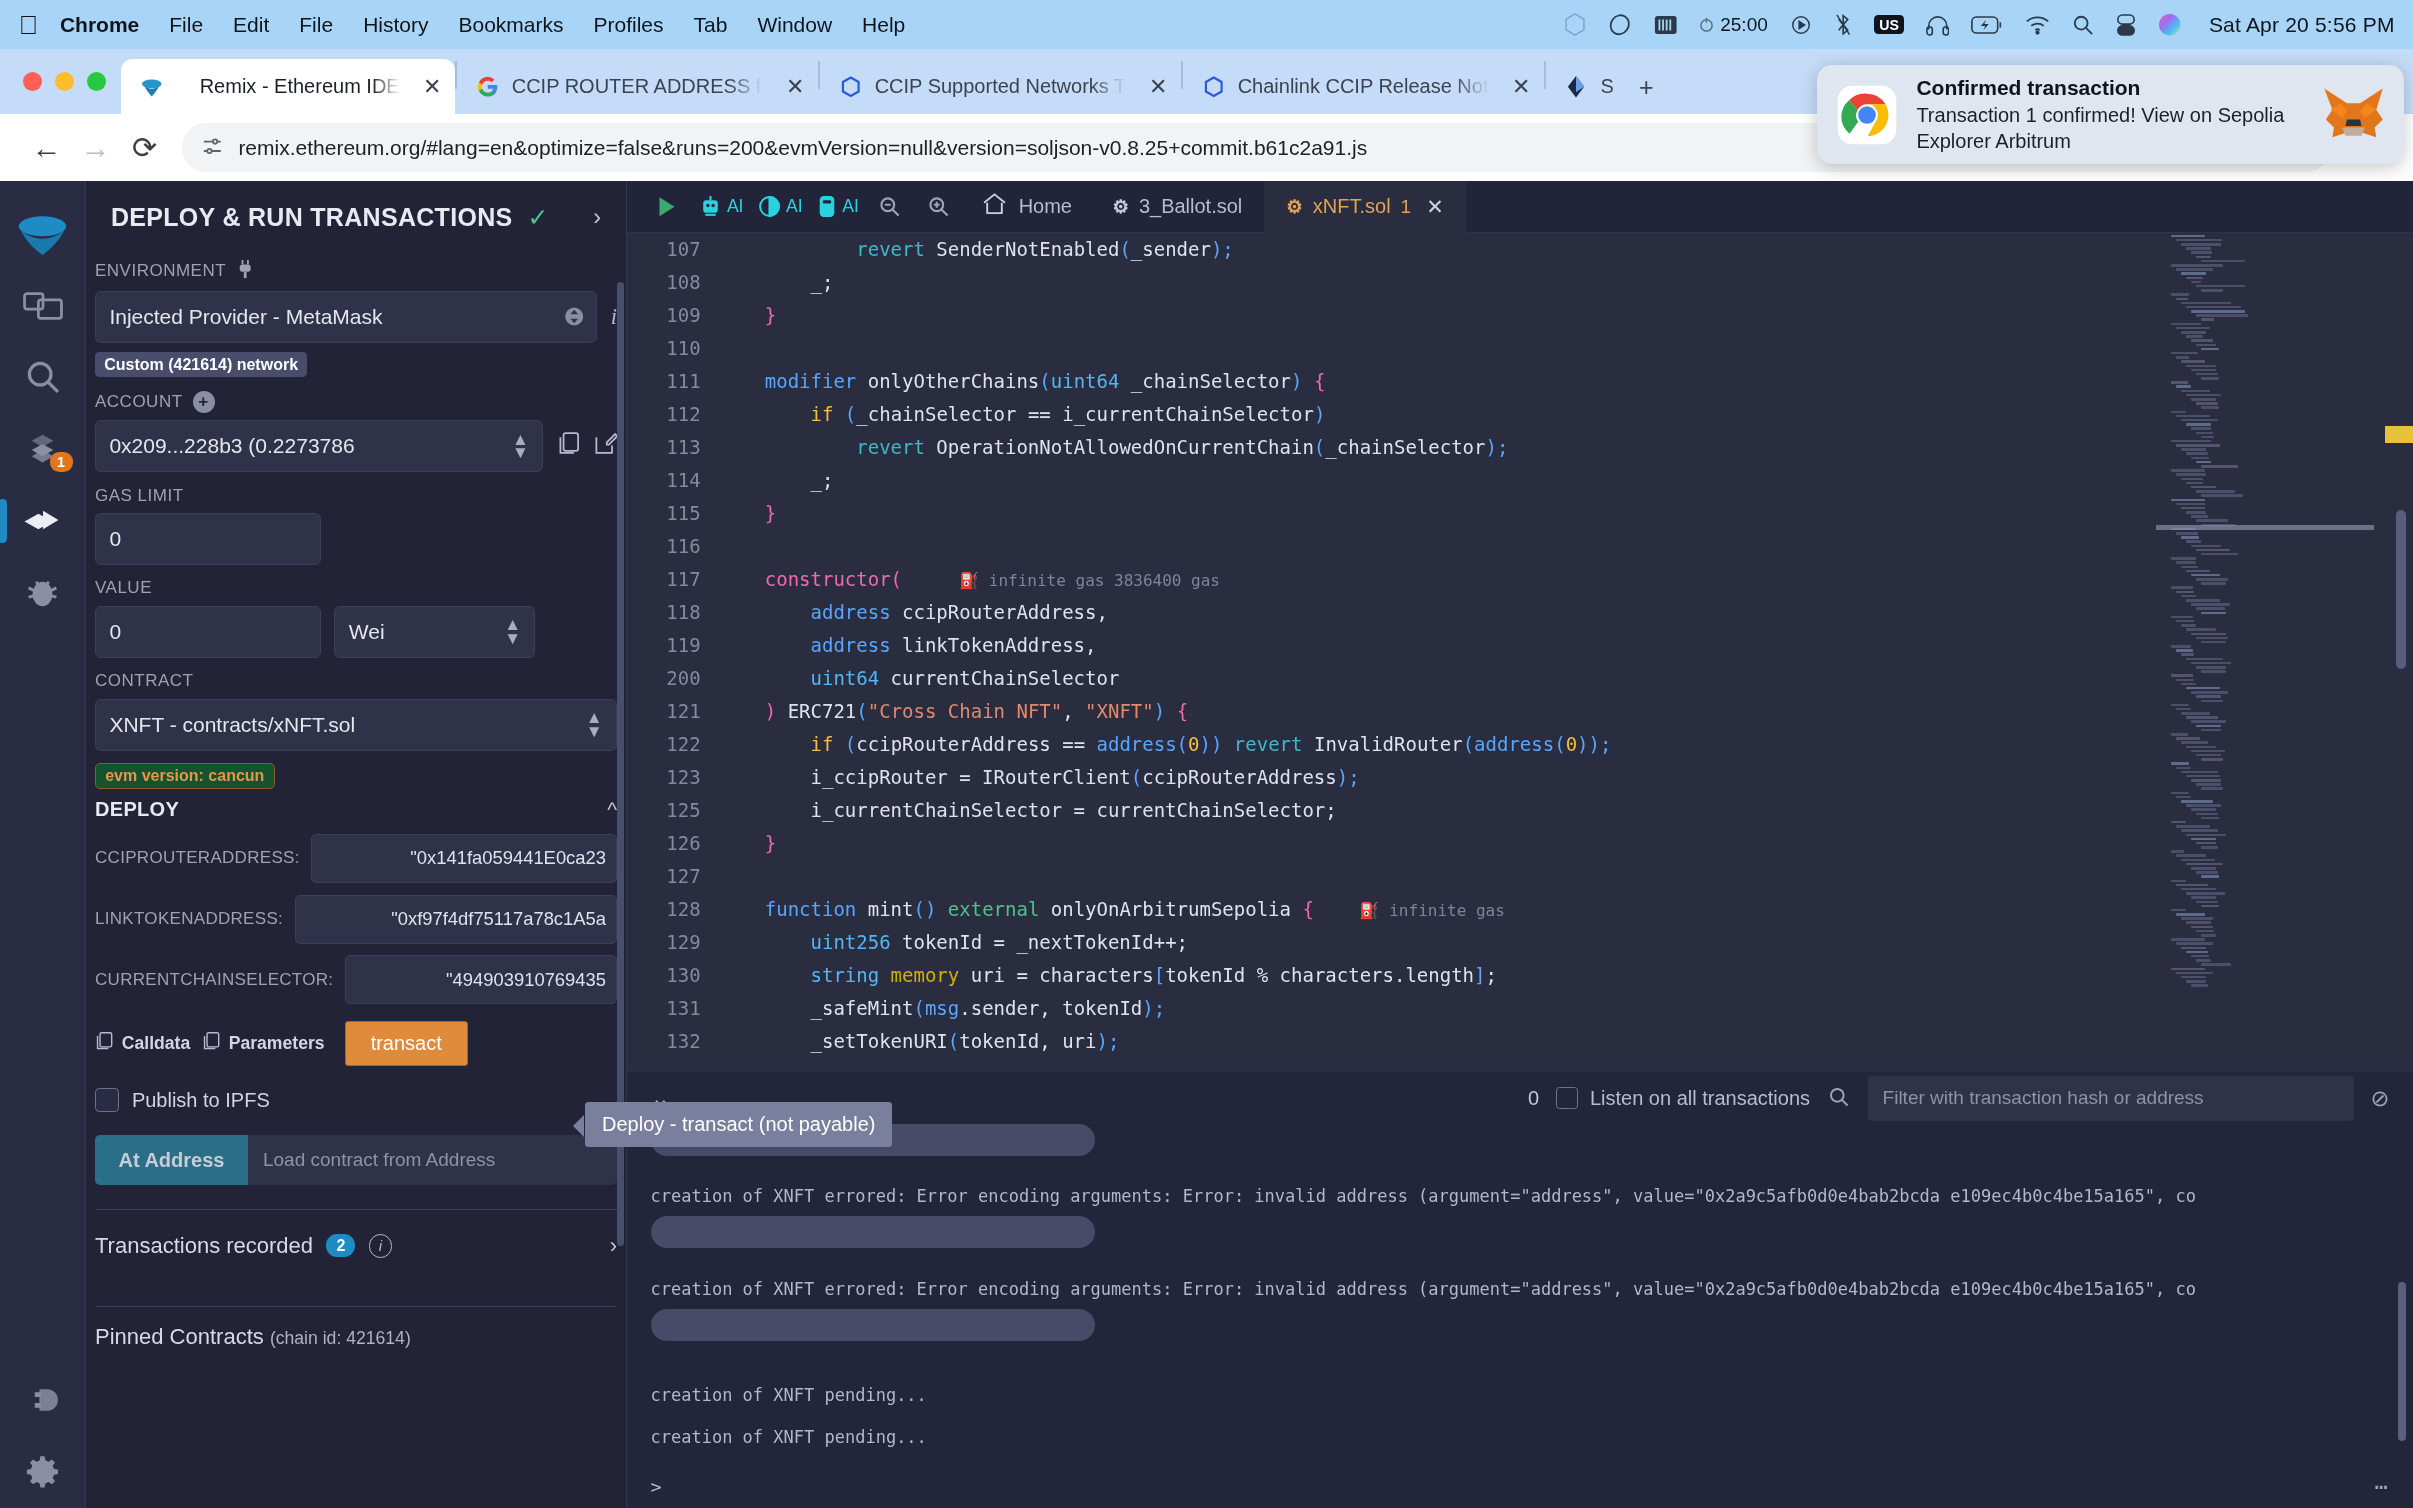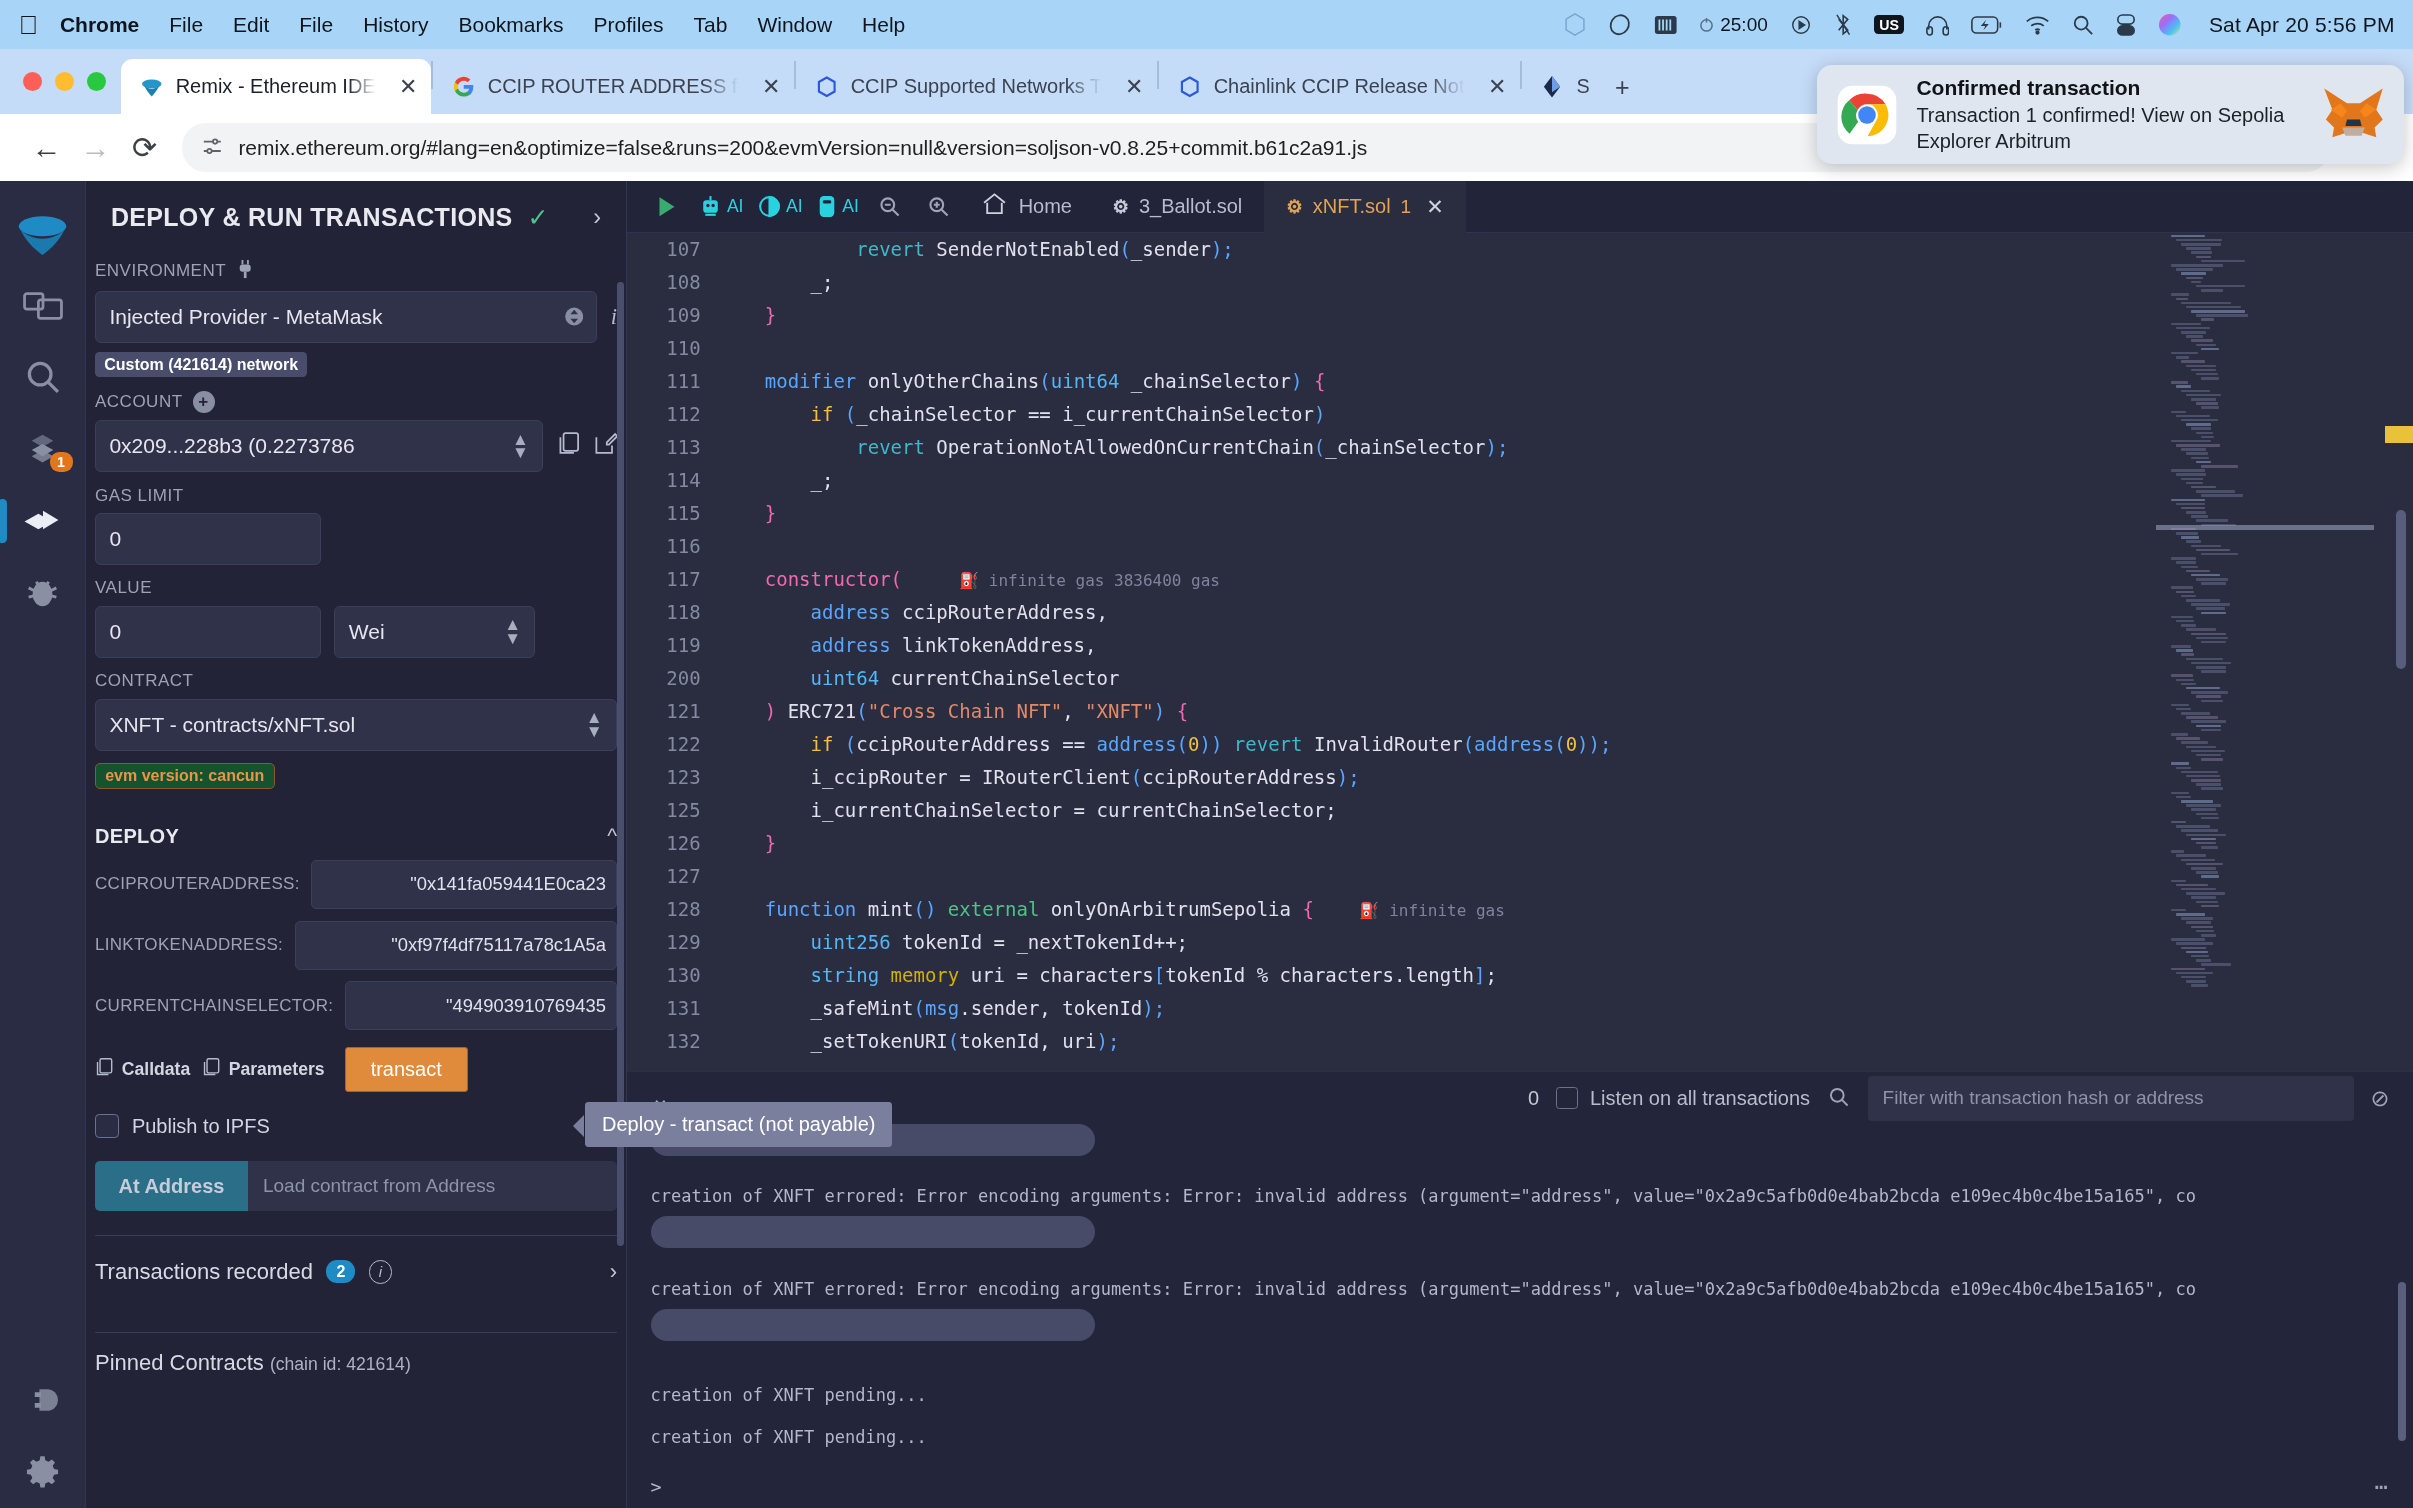--- a/index.html
+++ b/index.html
@@ -44,21 +44,21 @@
     padding: 0 13.4px 0 18.4px; min-width: 0;
     font-size: 20px; color: #3b4250; position: relative;
   }
   .tab.active { background: #fff; border-radius: 11.7px 11.7px 0 0; color:#1b1f28; }
   .tab .favicon { width: 25px; height: 25px; flex: 0 0 25px; display:flex; align-items:center; justify-content:center;}
   .tab .label {
     max-width: 251px; overflow: hidden; white-space: nowrap;
     -webkit-mask-image: linear-gradient(to right, #000 86%, transparent 100%);
             mask-image: linear-gradient(to right, #000 86%, transparent 100%);
   }
-  .tab.active .label { max-width: 285px; }
+  .tab.active .label { max-width: 285px; margin-left: 24px; }
   .tab .x { font-size: 22px; color:#3b4250; margin-left: 11.7px; }
   .tabsep { width:1.7px; height:28.5px; background:#a8bcd8; align-self:center; margin-bottom:13.4px; }
   .newtab { font-size: 25px; color:#3b4250; padding: 0 11.7px 11.7px; }
 
   
   .toolbar {
     position: absolute; top: 114px; left: 0; width: 2413px; height: 67px;
     background: #fff; display: flex; align-items: center; padding: 0 22px;
   }
   .navbtn { font-size: 30px; color: #3c4043; width: 49px; text-align:center; }
@@ -141,21 +141,21 @@
   .circ-plus {
     width:22px;height:22px;border-radius:50%;background:#8a8ea3;color:#222336;
     font-size:17px; line-height:21px; text-align:center; font-weight:bold;
   }
   .iconbtn { color:#b6bace; font-size: 22.6px; }
   .evmchip {
     display:inline-block; background:#14532d; border:0.8px solid #8a5a2b; color:#e8954a;
     font-size: 16px; font-weight:bold; border-radius: 5px; padding: 3.4px 9.2px; margin-top: 11.7px;
   }
   .deploy-hd {
-    display:flex; align-items:center; margin-top: 35px;
+    display:flex; margin-top: 9px;
   }
   .deploy-hd .t { font-size: 20px; font-weight:bold; color:#e8eaf0; letter-spacing:0.3px;}
   .deploy-hd .up { margin-left:auto; color:#c3c6d4; font-size: 21px; }
   .argrow { display:flex; align-items:center; gap: 11.7px; margin-top: 11.7px; }
   .arglabel { font-size: 17px; color:#9ea2b5; white-space:nowrap; letter-spacing:0.3px;}
   .arginp {
     flex: 1; height: 49px; background:#2f3249; border:0.8px solid #3b3f5c; border-radius: 5px;
     color:#dfe2ec; font-size: 18.4px; display:flex; align-items:center; padding: 0 10px;
     overflow:hidden; white-space:nowrap; justify-content:flex-end;
   }

